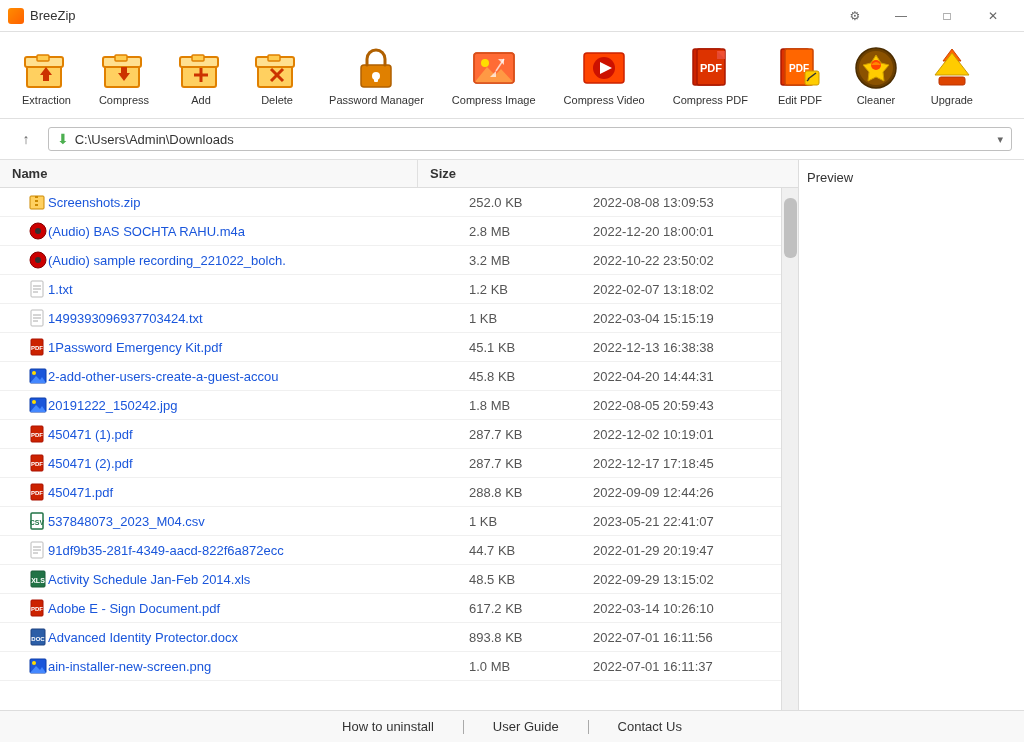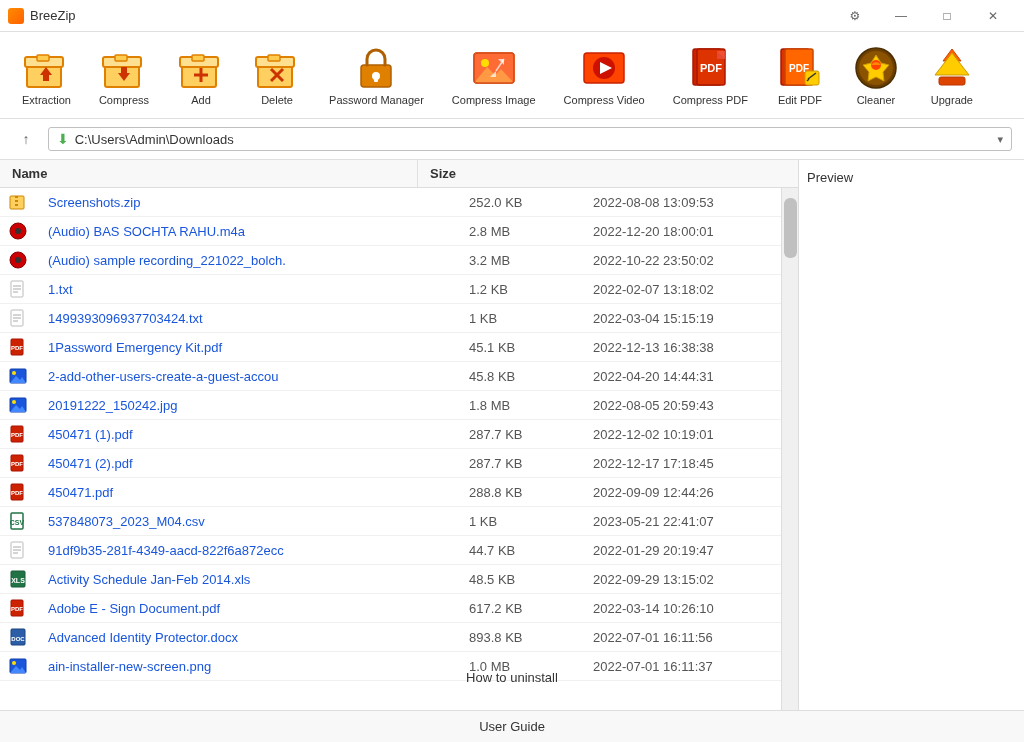--- a/index.html
+++ b/index.html
@@ -134,24 +134,25 @@
       display: grid;
       grid-template-columns: 1fr 120px 200px;
       align-items: center;
       padding: 2px 0;
       border-bottom: 1px solid #f0f0f0;
       cursor: pointer;
     }
     .file-name-cell {
       display: flex;
       align-items: center;
-      gap: 20px;
+      gap: 0;
       padding: 2px 8px;
       font-size: 13px;
       color: #1a56db;
+      margin-left: 20px;
     }
     .file-name-cell .file-icon {
       width: 20px; height: 20px;
       display: flex; align-items: center; justify-content: center;
       font-size: 14px; flex-shrink: 0;
     }
     .file-size-cell {
       padding: 2px 8px;
       font-size: 13px;
       color: #555;
@@ -179,21 +180,20 @@
     
     .footer {
       background: #f8f8f8;
       border-top: 1px solid #ddd;
       display: flex;
       align-items: center;
       justify-content: center;
       gap: 17px;
       padding: 6px 0;
       height: 32px;
-      flex-direction: column;
     }
     .footer-link {
       font-size: 13px;
       color: #333;
       cursor: pointer;
       padding: 0 12px;
     }
     .footer-divider {
       width: 1px; height: 14px; background: #aaa;
     }

